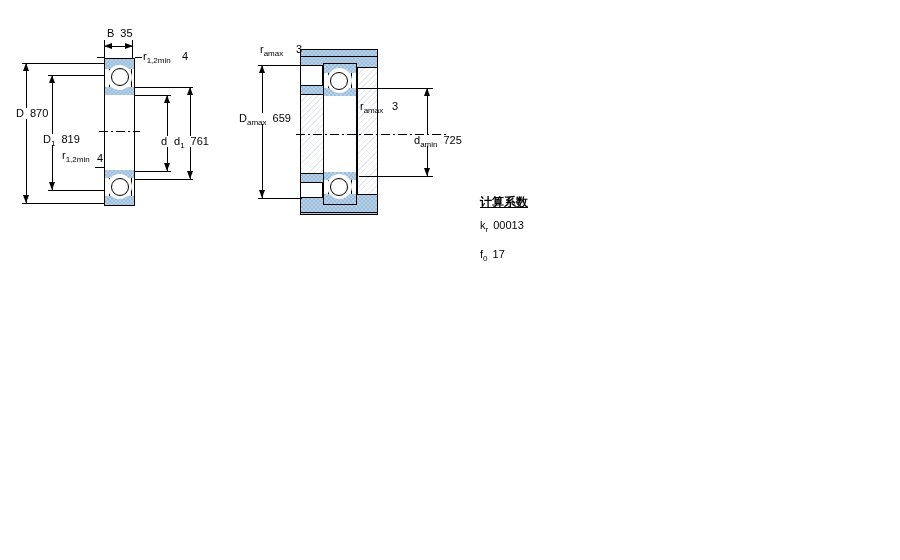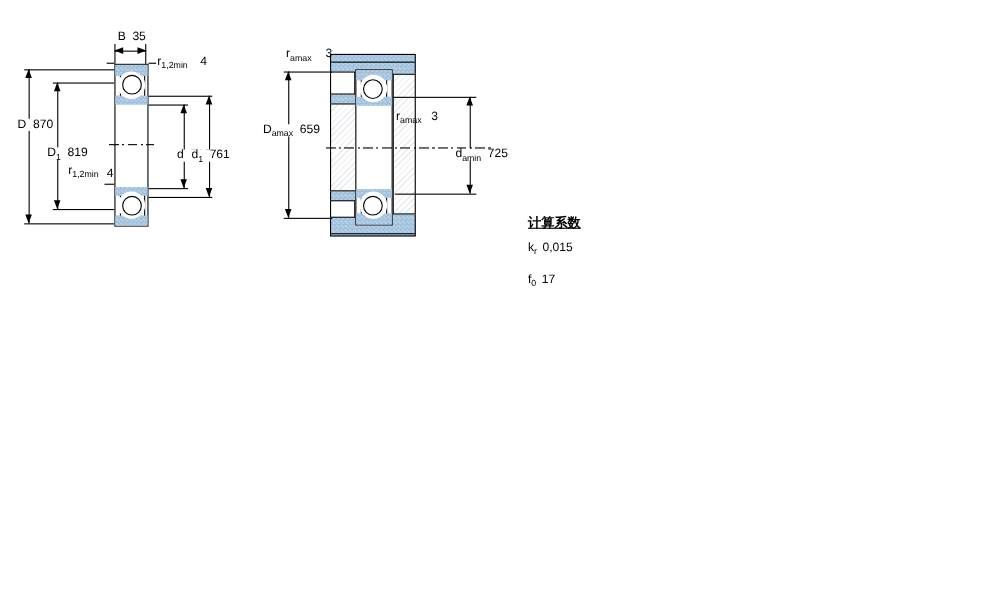--- a/index.html
+++ b/index.html
@@ -176,20 +176,20 @@
     <div class="lbl" style="left:413px;top:135px;">
       <span>d</span><span class="sub">amin</span><span class="val">725</span>
     </div>
 
     <div class="dashdot" style="left:296px;top:133.8px;width:151px;"></div>
   </div>
 
   <div>
     <div class="title" style="left:480px;top:196px;text-decoration:underline;">计算系数</div>
     <div class="factor" style="left:480px;top:219px;">
-      <span>k</span><span class="sub">r</span><span class="val">0,015</span>
+      <span>k</span><span class="sub">r</span><span class="val">00013</span>
     </div>
     <div class="factor" style="left:480px;top:248px;text-align:center;">
       <span>f</span><span class="sub">0</span><span class="val">17</span>
     </div>
   </div>
 
 </div>
 
 </body></html>

